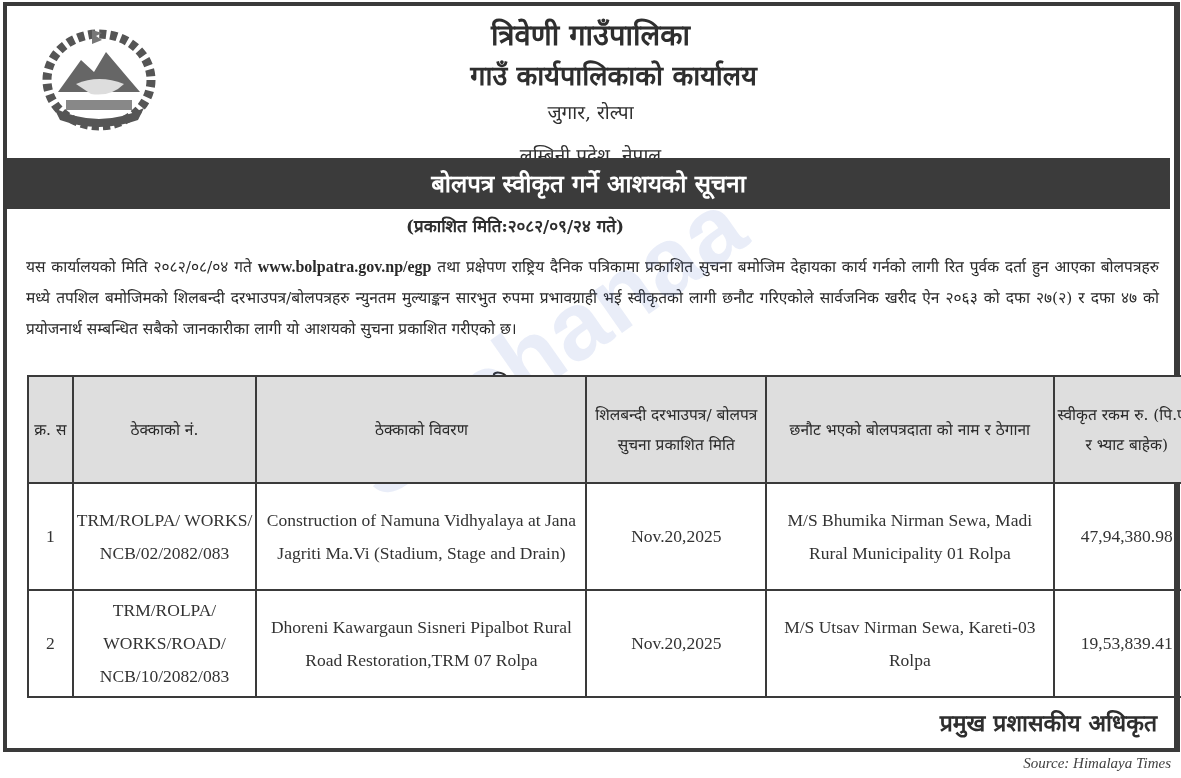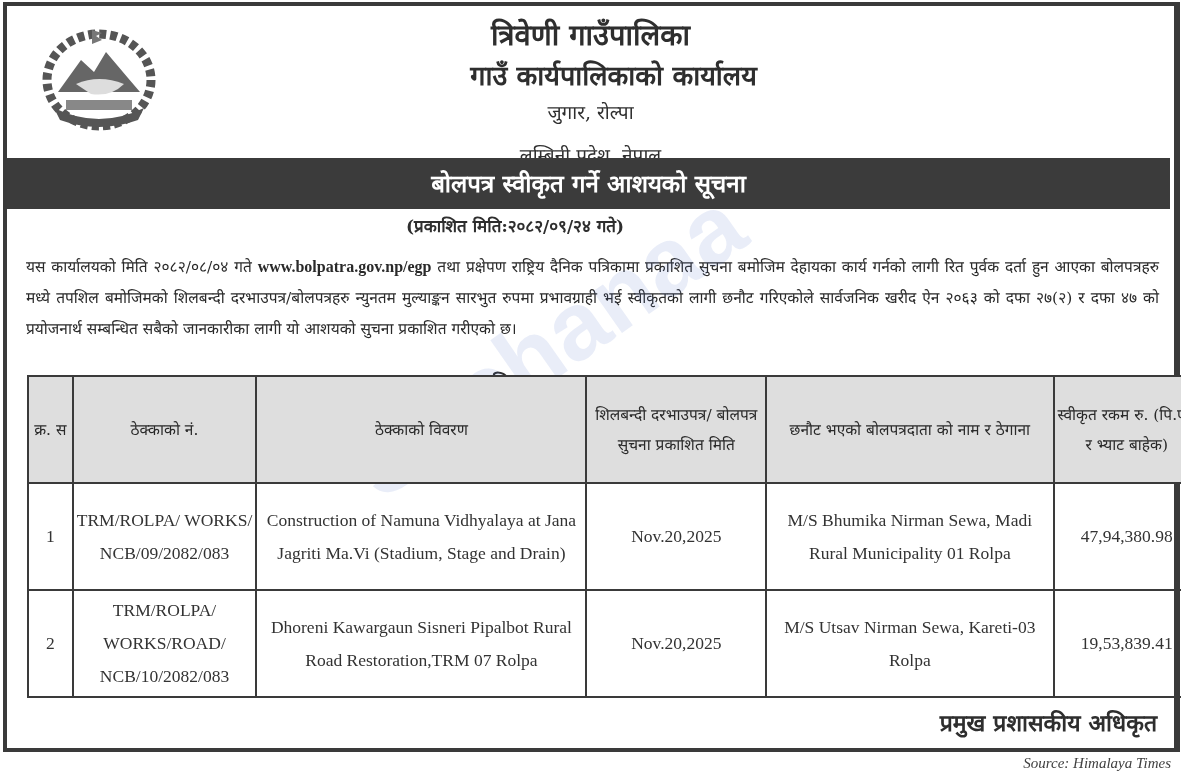--- a/index.html
+++ b/index.html
@@ -93,21 +93,21 @@
       <th>ठेक्काको नं.</th>
       <th>ठेक्काको विवरण</th>
       <th>शिलबन्दी दरभाउपत्र/ बोलपत्र सुचना प्रकाशित मिति</th>
       <th>छनौट भएको बोलपत्रदाता को नाम र ठेगाना</th>
       <th>स्वीकृत रकम रु. (पि.एस र भ्याट बाहेक)</th>
     </tr>
   </thead>
   <tbody>
     <tr>
       <td>1</td>
-      <td>TRM/ROLPA/ WORKS/ NCB/09/2082/083</td>
+      <td>TRM/ROLPA/ WORKS/ NCB/02/2082/083</td>
       <td>Construction of Namuna Vidhyalaya at Jana Jagriti Ma.Vi (Stadium, Stage and Drain)</td>
       <td>Nov.20,2025</td>
       <td>M/S Bhumika Nirman Sewa, Madi Rural Municipality 01 Rolpa</td>
       <td>47,94,380.98</td>
     </tr>
     <tr>
       <td>2</td>
       <td>TRM/ROLPA/ WORKS/ROAD/ NCB/10/2082/083</td>
       <td>Dhoreni Kawargaun Sisneri Pipalbot Rural Road Restoration,TRM 07 Rolpa</td>
       <td>Nov.20,2025</td>

